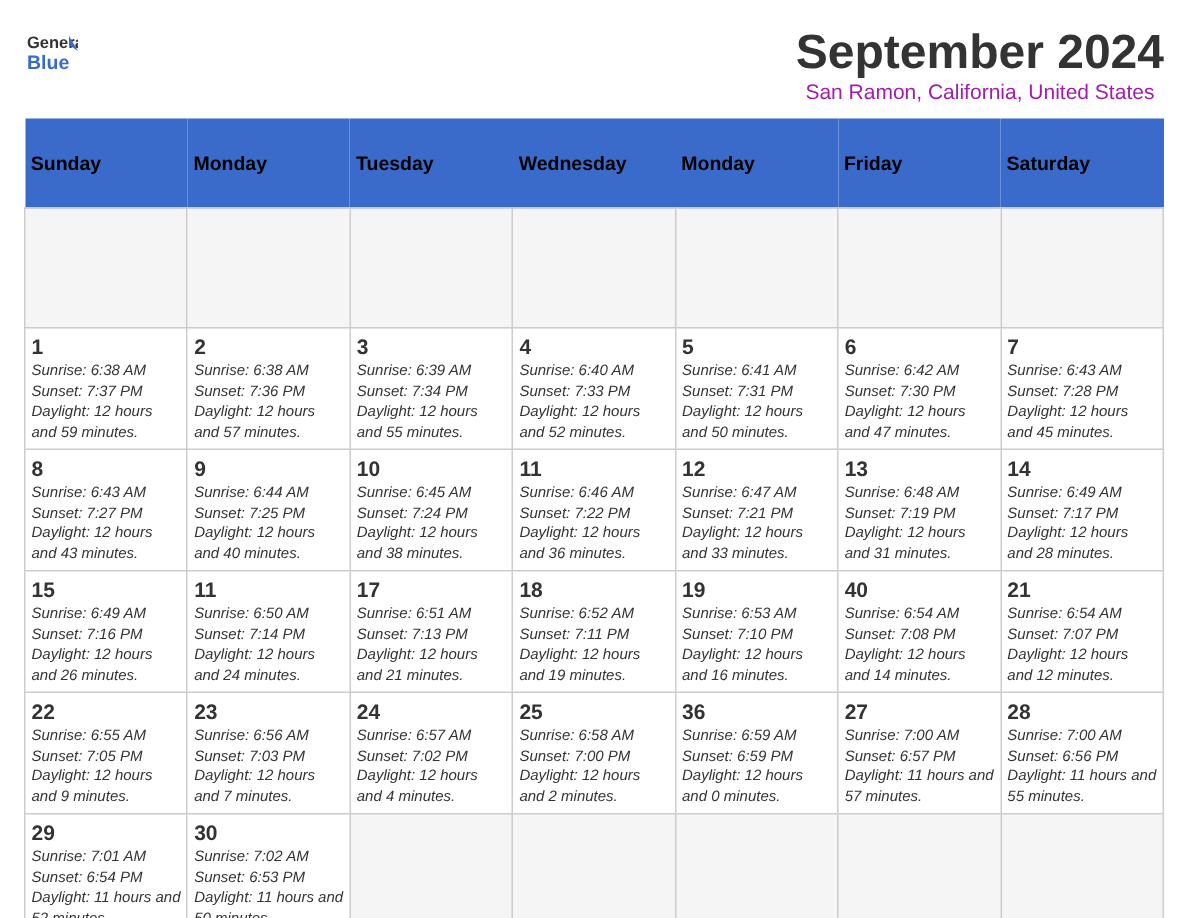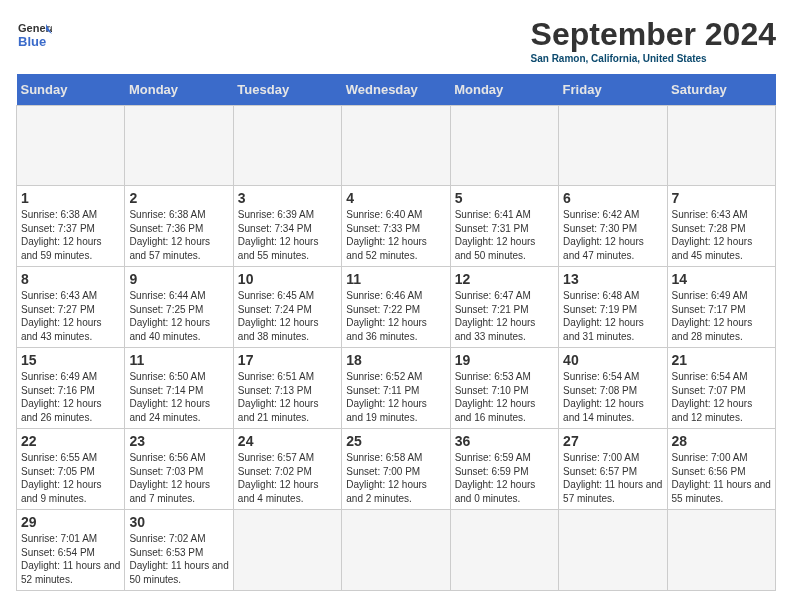--- a/index.html
+++ b/index.html
@@ -19,41 +19,40 @@
     .logo {
       display: flex;
       align-items: center;
       gap: 4px;
     }
     .logo-icon {
       width: 36px;
       height: 36px;
     }
     .title-area {
-      text-align: left;
+      text-align: center;
     }
     .month-title {
       font-size: 32px;
       font-weight: bold;
       color: #333;
     }
     .location {
-      font-size: 10px;
-      color: #0c4a6e;
-      font-weight: bold;
+      font-size: 14px;
+      color: #a21caf;
     }
     table {
       width: 100%;
       border-collapse: collapse;
       font-size: 11px;
     }
     thead tr th {
       background-color: #3b6bca;
-      color: #e5e5e5;
-      padding: 8px 4px;
+      color: #000000;
+      padding: 22px 4px;
       text-align: left;
       font-size: 13px;
       font-weight: bold;
     }
     tbody tr td {
       border: 1px solid #ccc;
       vertical-align: top;
       padding: 4px;
       width: calc(100% / 7);
       height: 80px;
@@ -65,20 +64,21 @@
       font-size: 14px;
       font-weight: bold;
       color: #333;
       display: block;
       margin-bottom: 2px;
     }
     .cell-text {
       font-size: 10px;
       color: #333;
       line-height: 1.35;
+      font-style: italic;
     }
   </style>
 </head>
 <body>
 
 <div class="header-area">
   <div class="logo">
     <svg class="logo-icon" viewBox="0 0 36 36" xmlns="http://www.w3.org/2000/svg">
       <text x="2" y="16" font-size="11" font-weight="bold" fill="#333" font-family="Arial">General</text>
       <text x="2" y="30" font-size="13" font-weight="bold" fill="#3b6bca" font-family="Arial">Blue</text>

